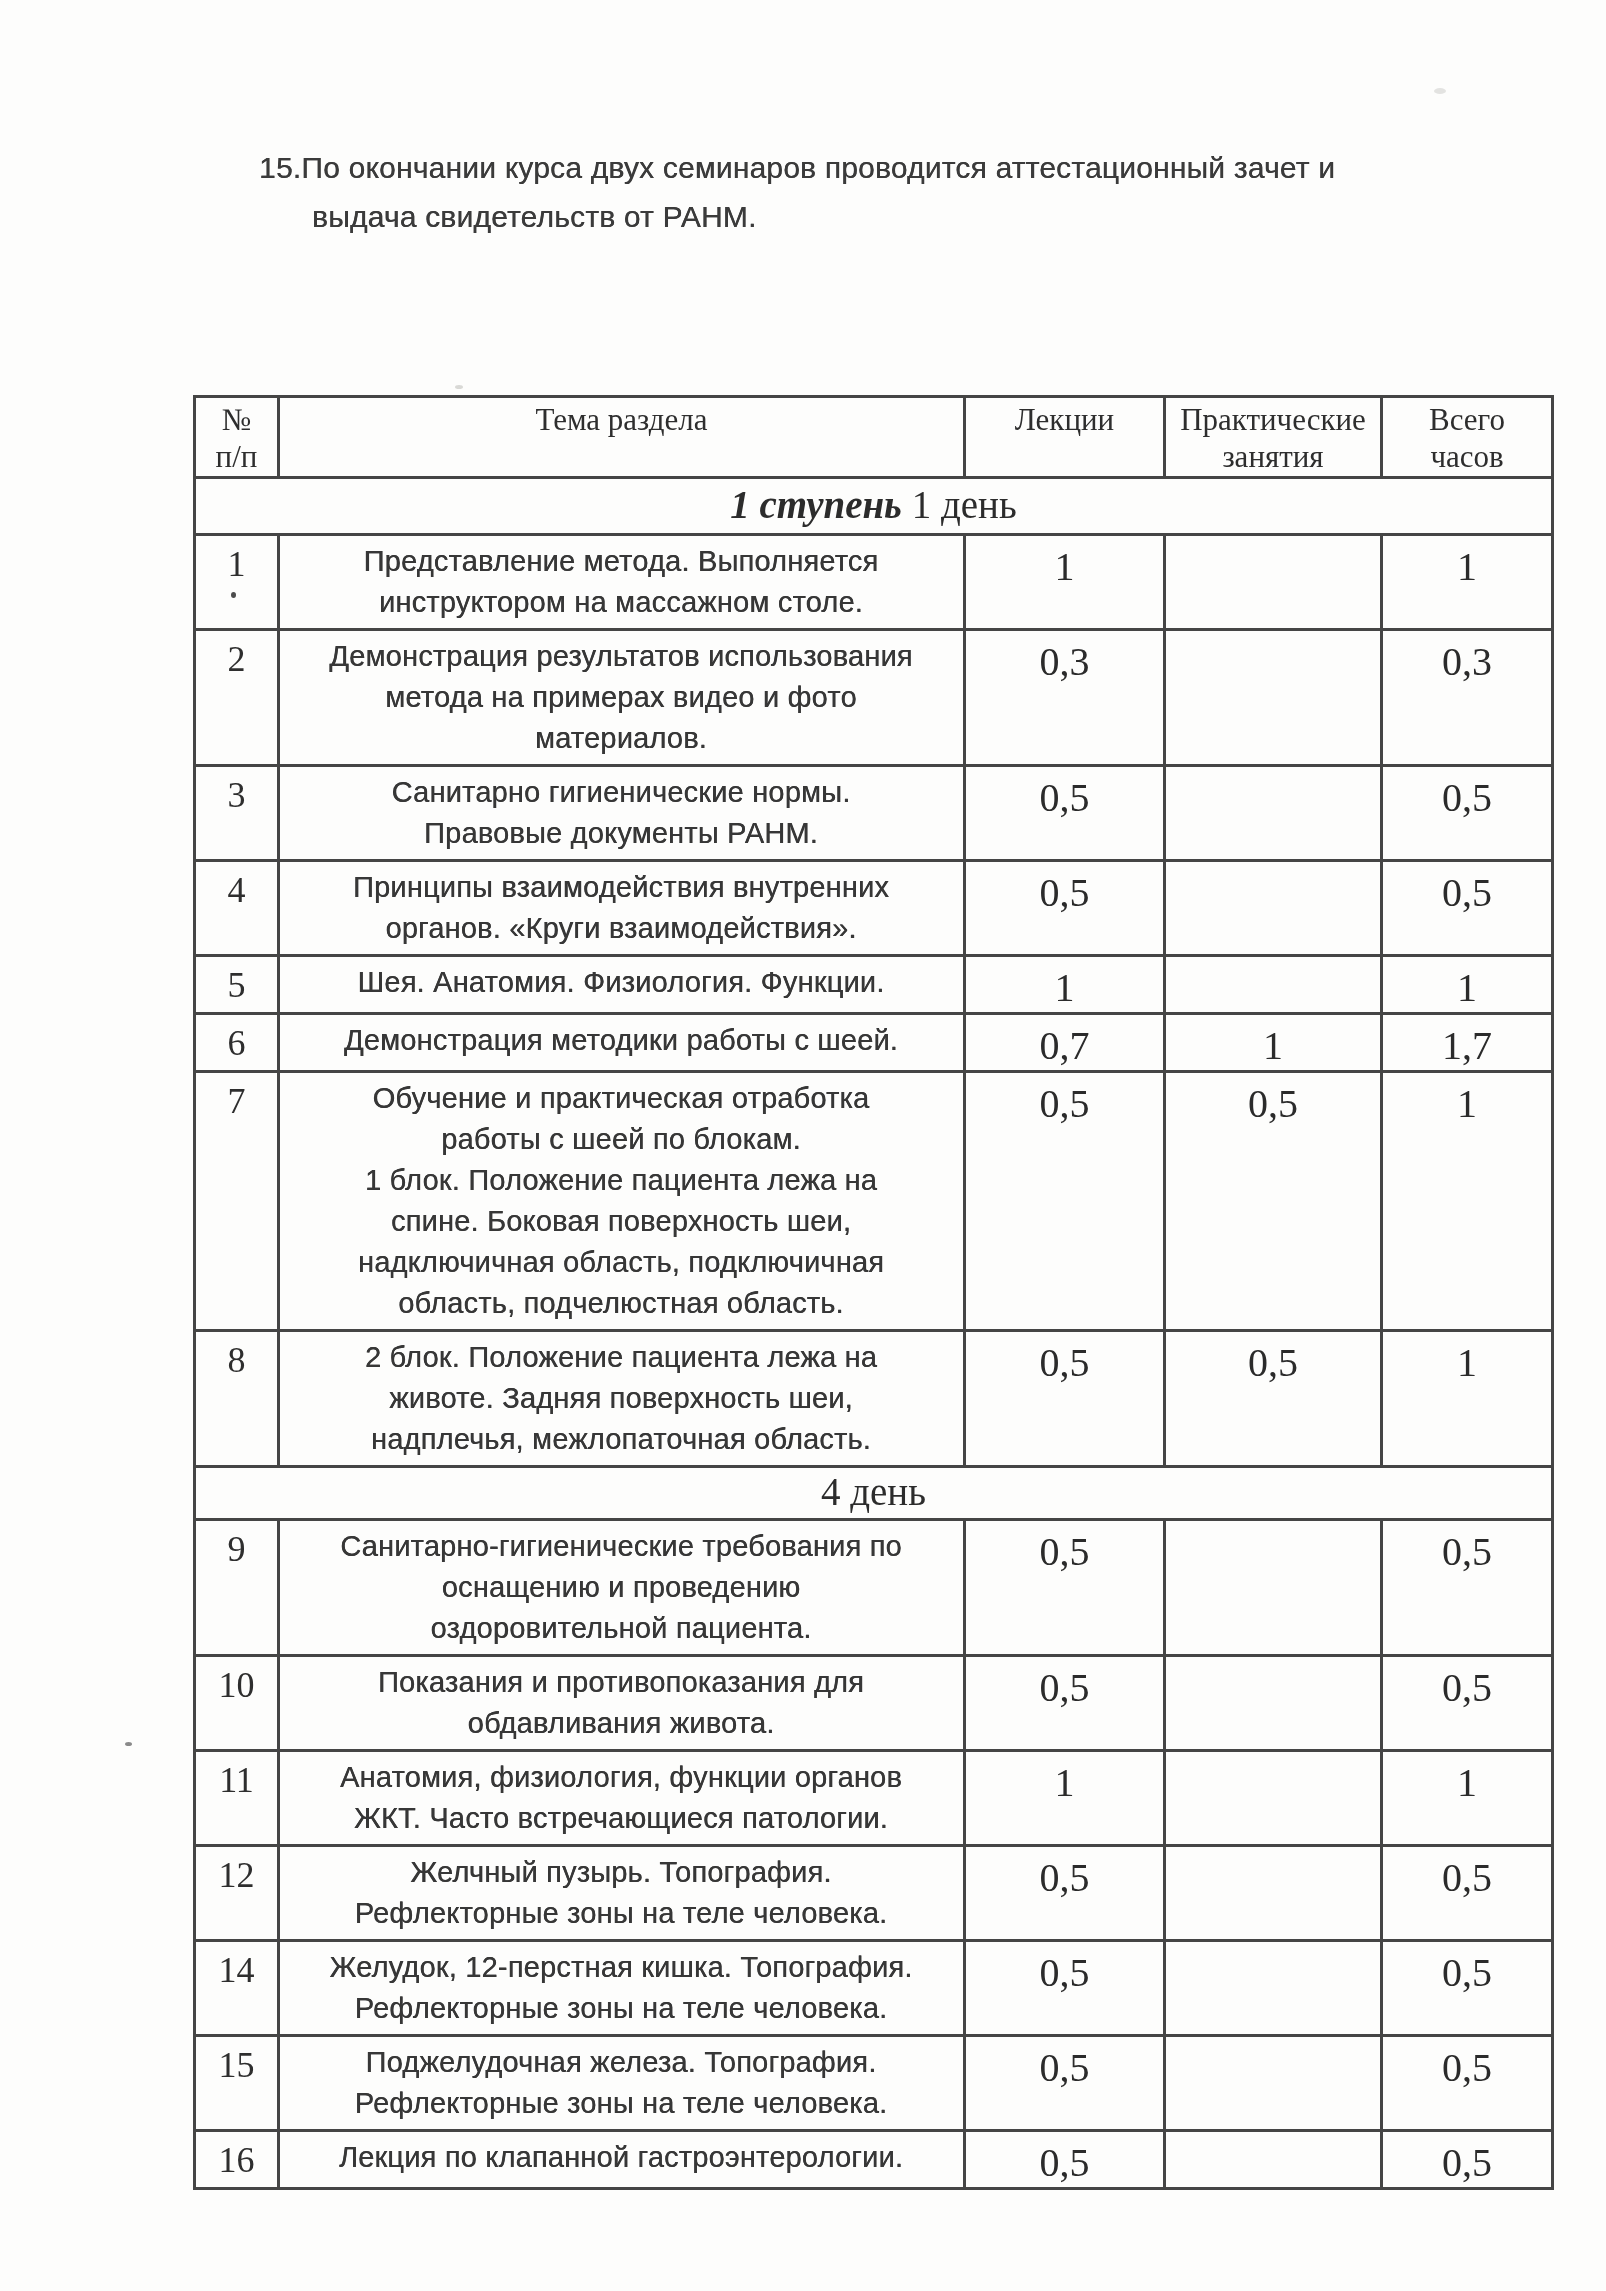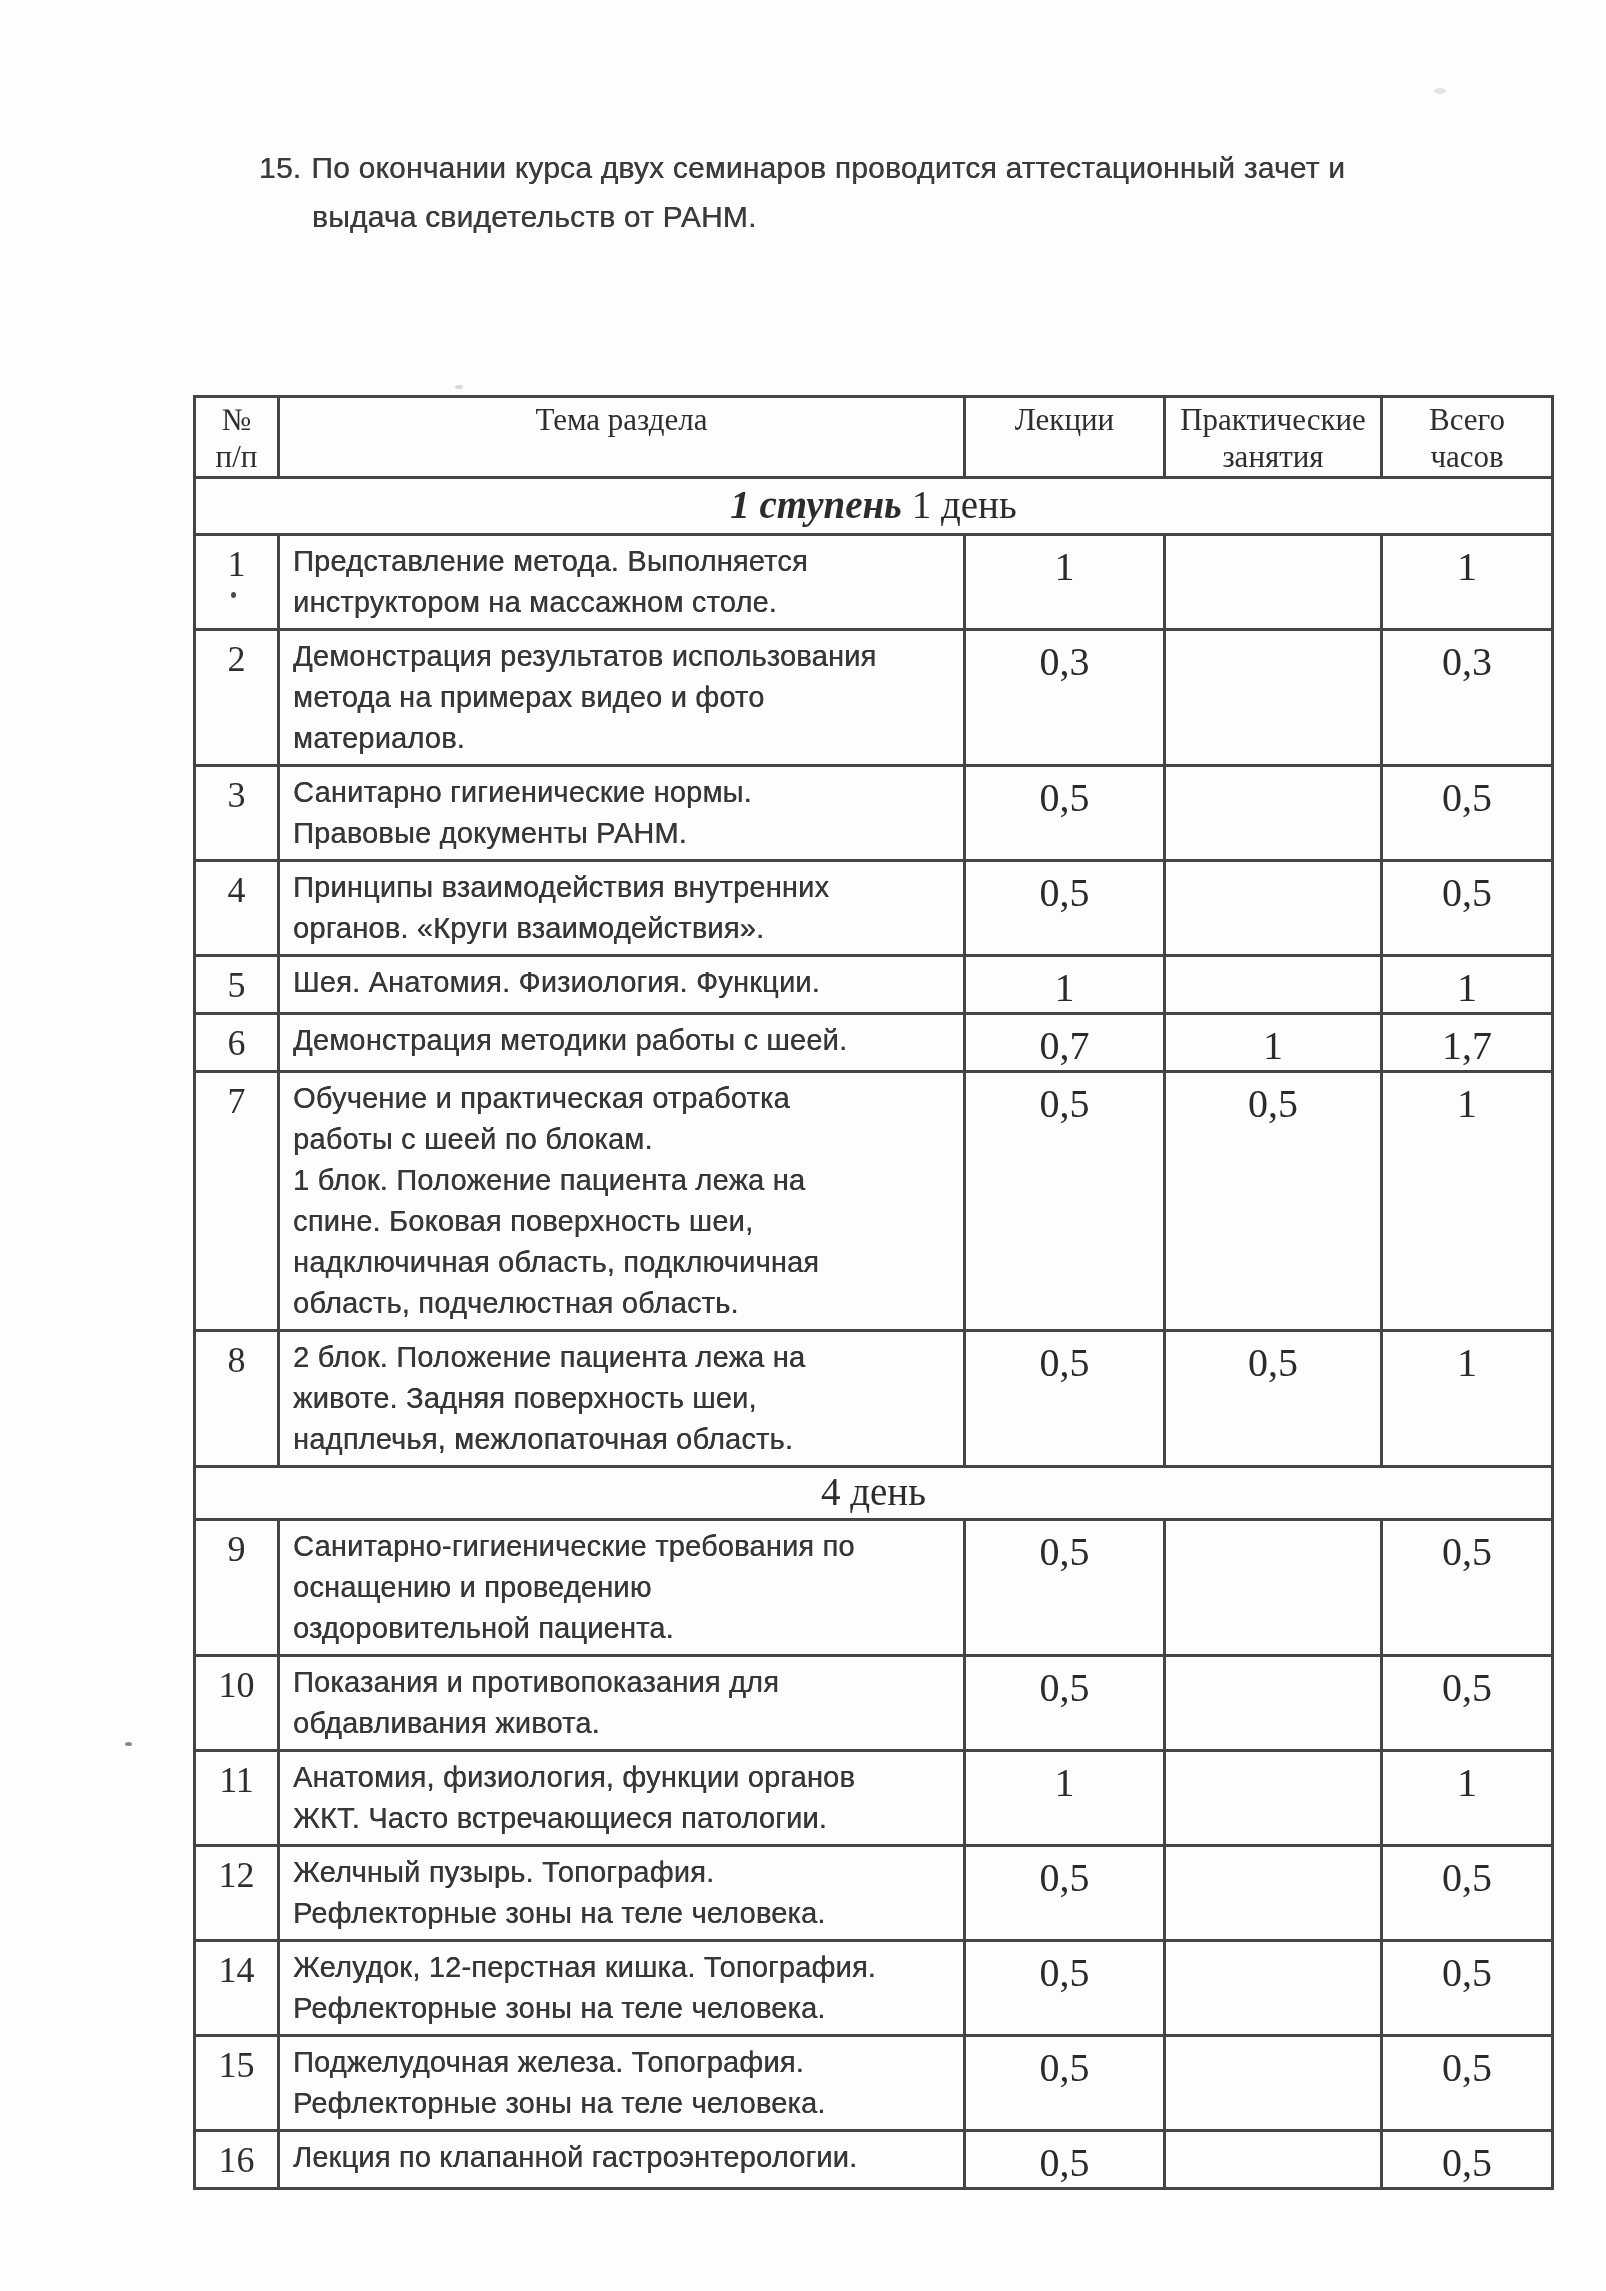--- a/index.html
+++ b/index.html
@@ -19,21 +19,21 @@
   
   .intro {
     position: absolute;
     left: 259px; top: 143px;
     font-size: 30px;
     line-height: 49px;
     color: #3b3b3b;
     letter-spacing: 0.2px;
     text-shadow: 0.3px 0 0 currentColor;
   }
-  .intro .l1 .num { margin-right: 10px; }
+  .intro .l1 .num { }
   .intro .l2 { margin-left: 53px; }
 
   
   table.syllabus {
     position: absolute;
     left: 193px; top: 395px;
     width: 1358px;
     border-collapse: collapse;
     table-layout: fixed;
   }
@@ -70,20 +70,21 @@
   }
   td.topic {
     font-size: 29px;
     line-height: 41px;
     color: #373737;
     vertical-align: top;
     padding: 5px 14px 5px 13px;
     white-space: pre-line;
     letter-spacing: 0.2px;
     text-shadow: 0.3px 0 0 currentColor;
+    text-align: center;
   }
   td.val {
     font-family: "Liberation Serif", serif;
     font-size: 40px;
     color: #2b2b2b;
     text-align: center;
     vertical-align: top;
     padding-top: 7px;
   }
 

